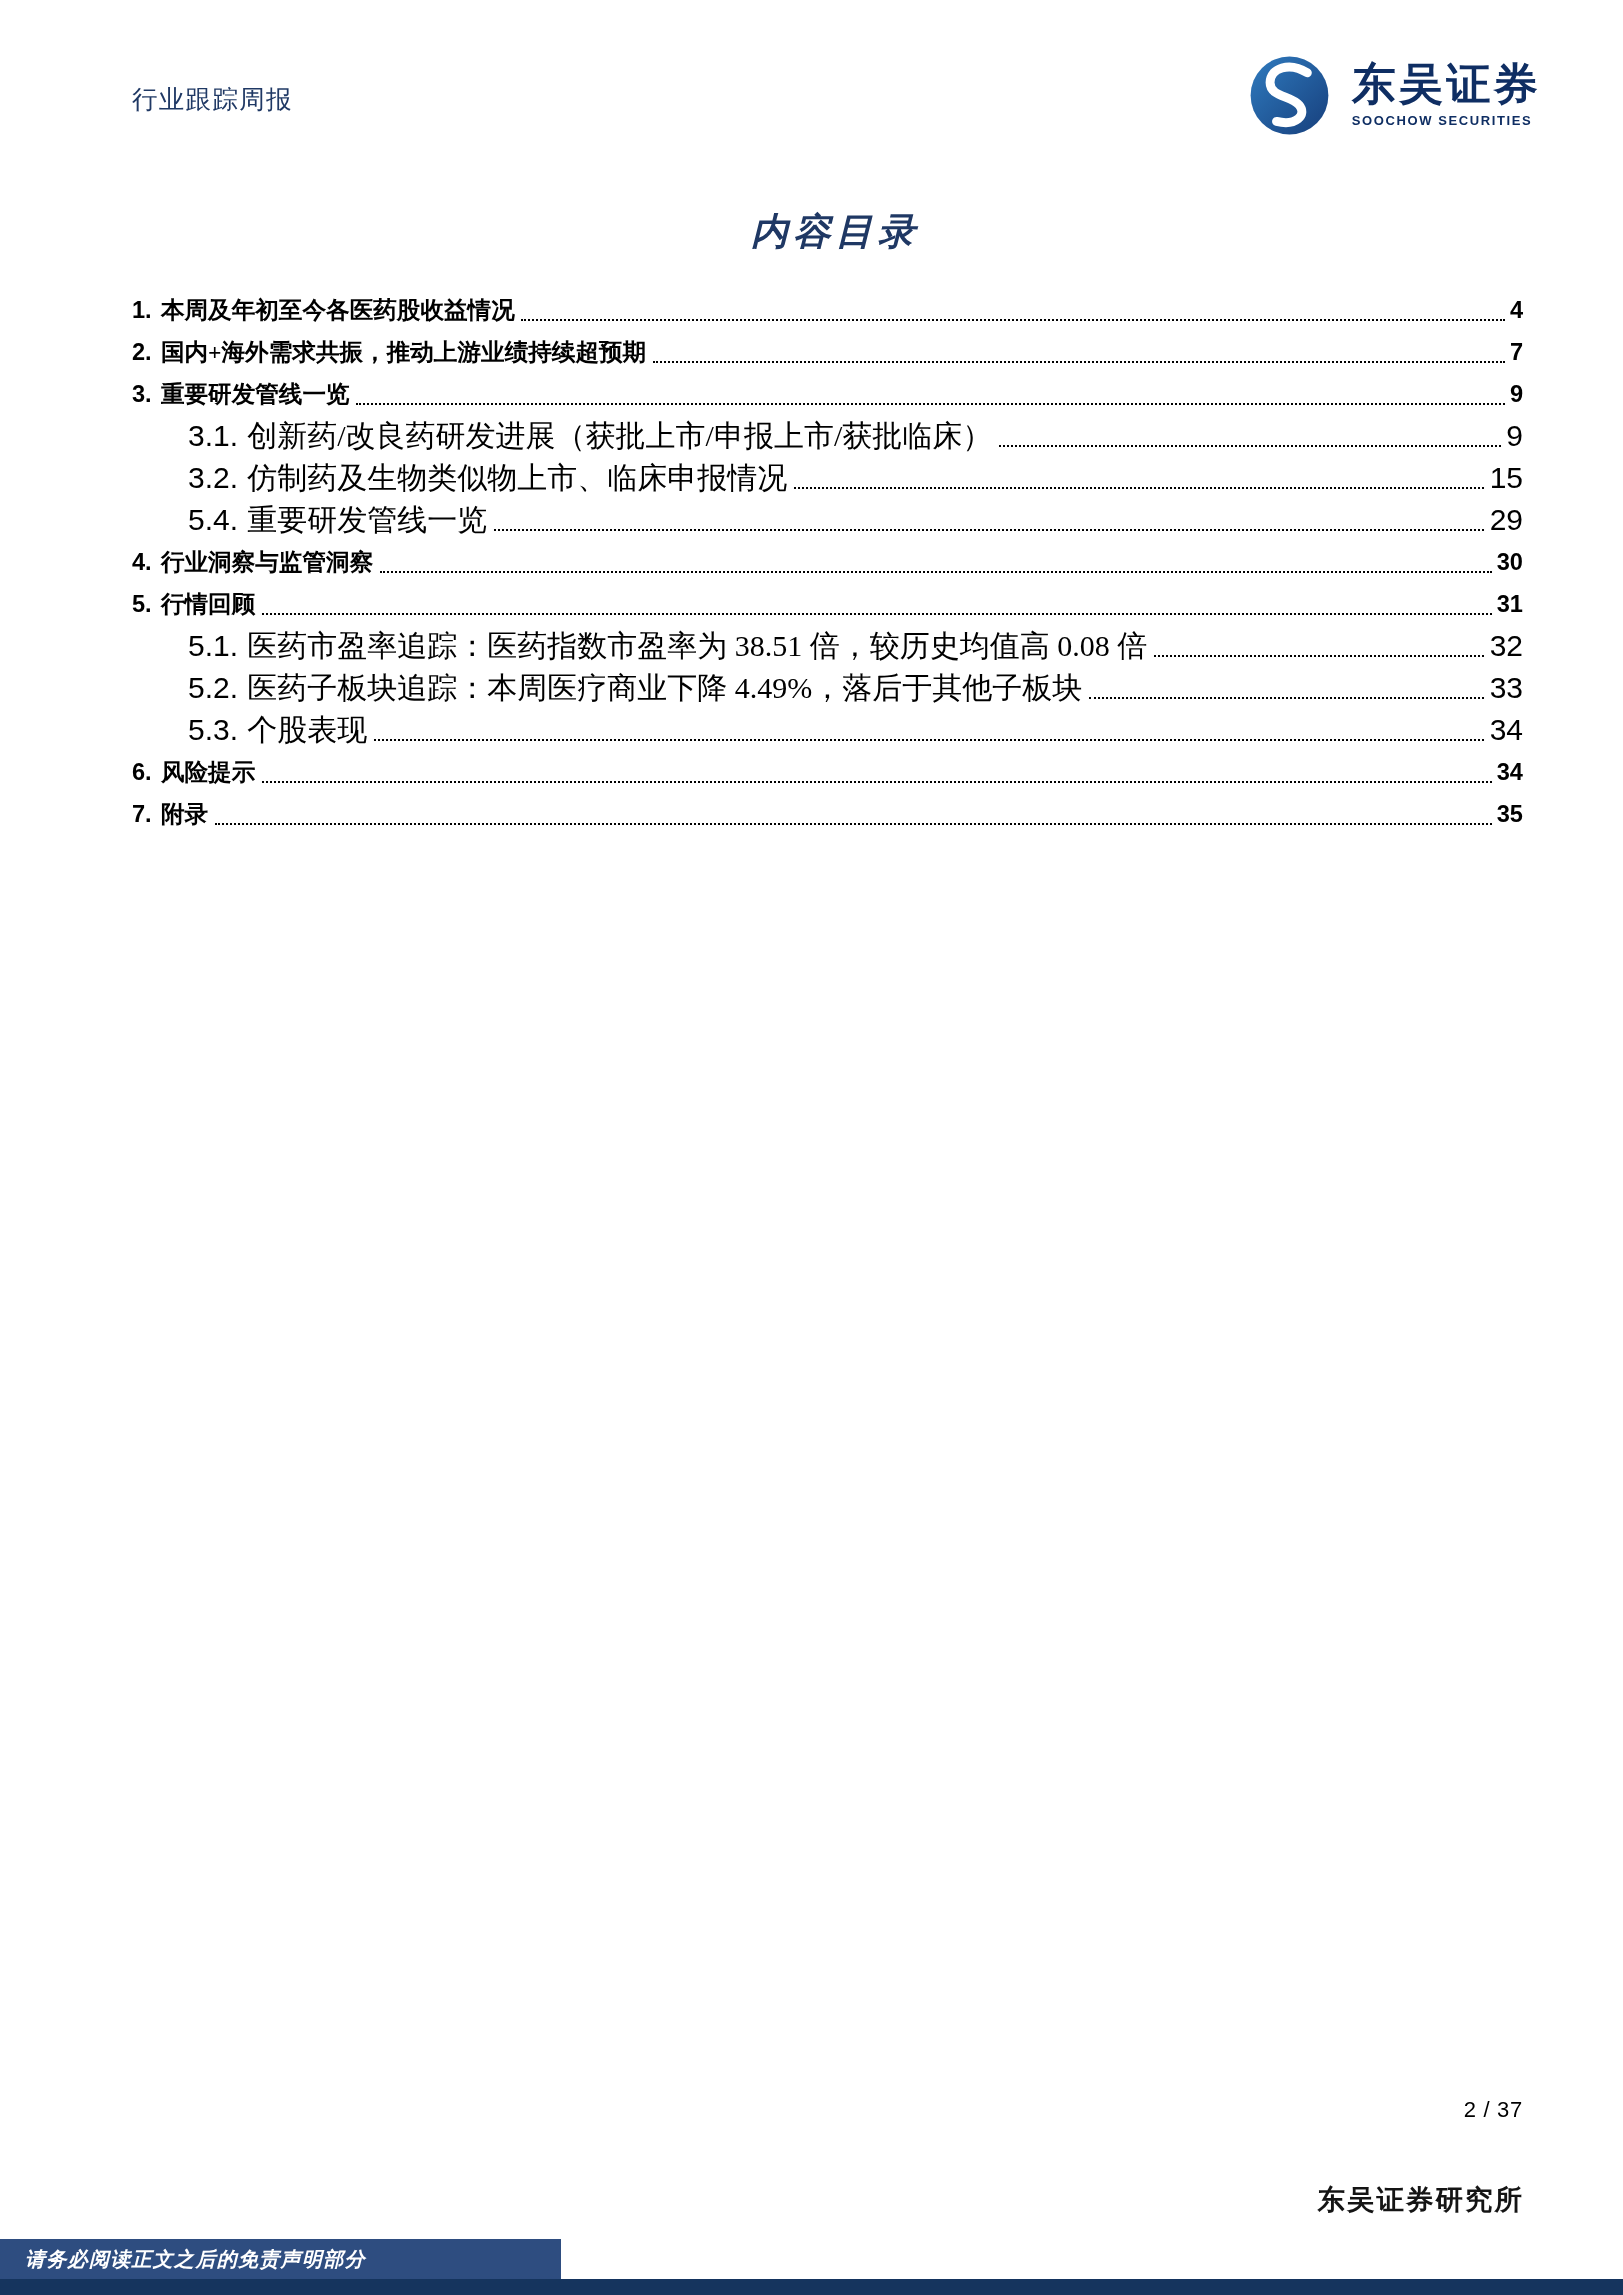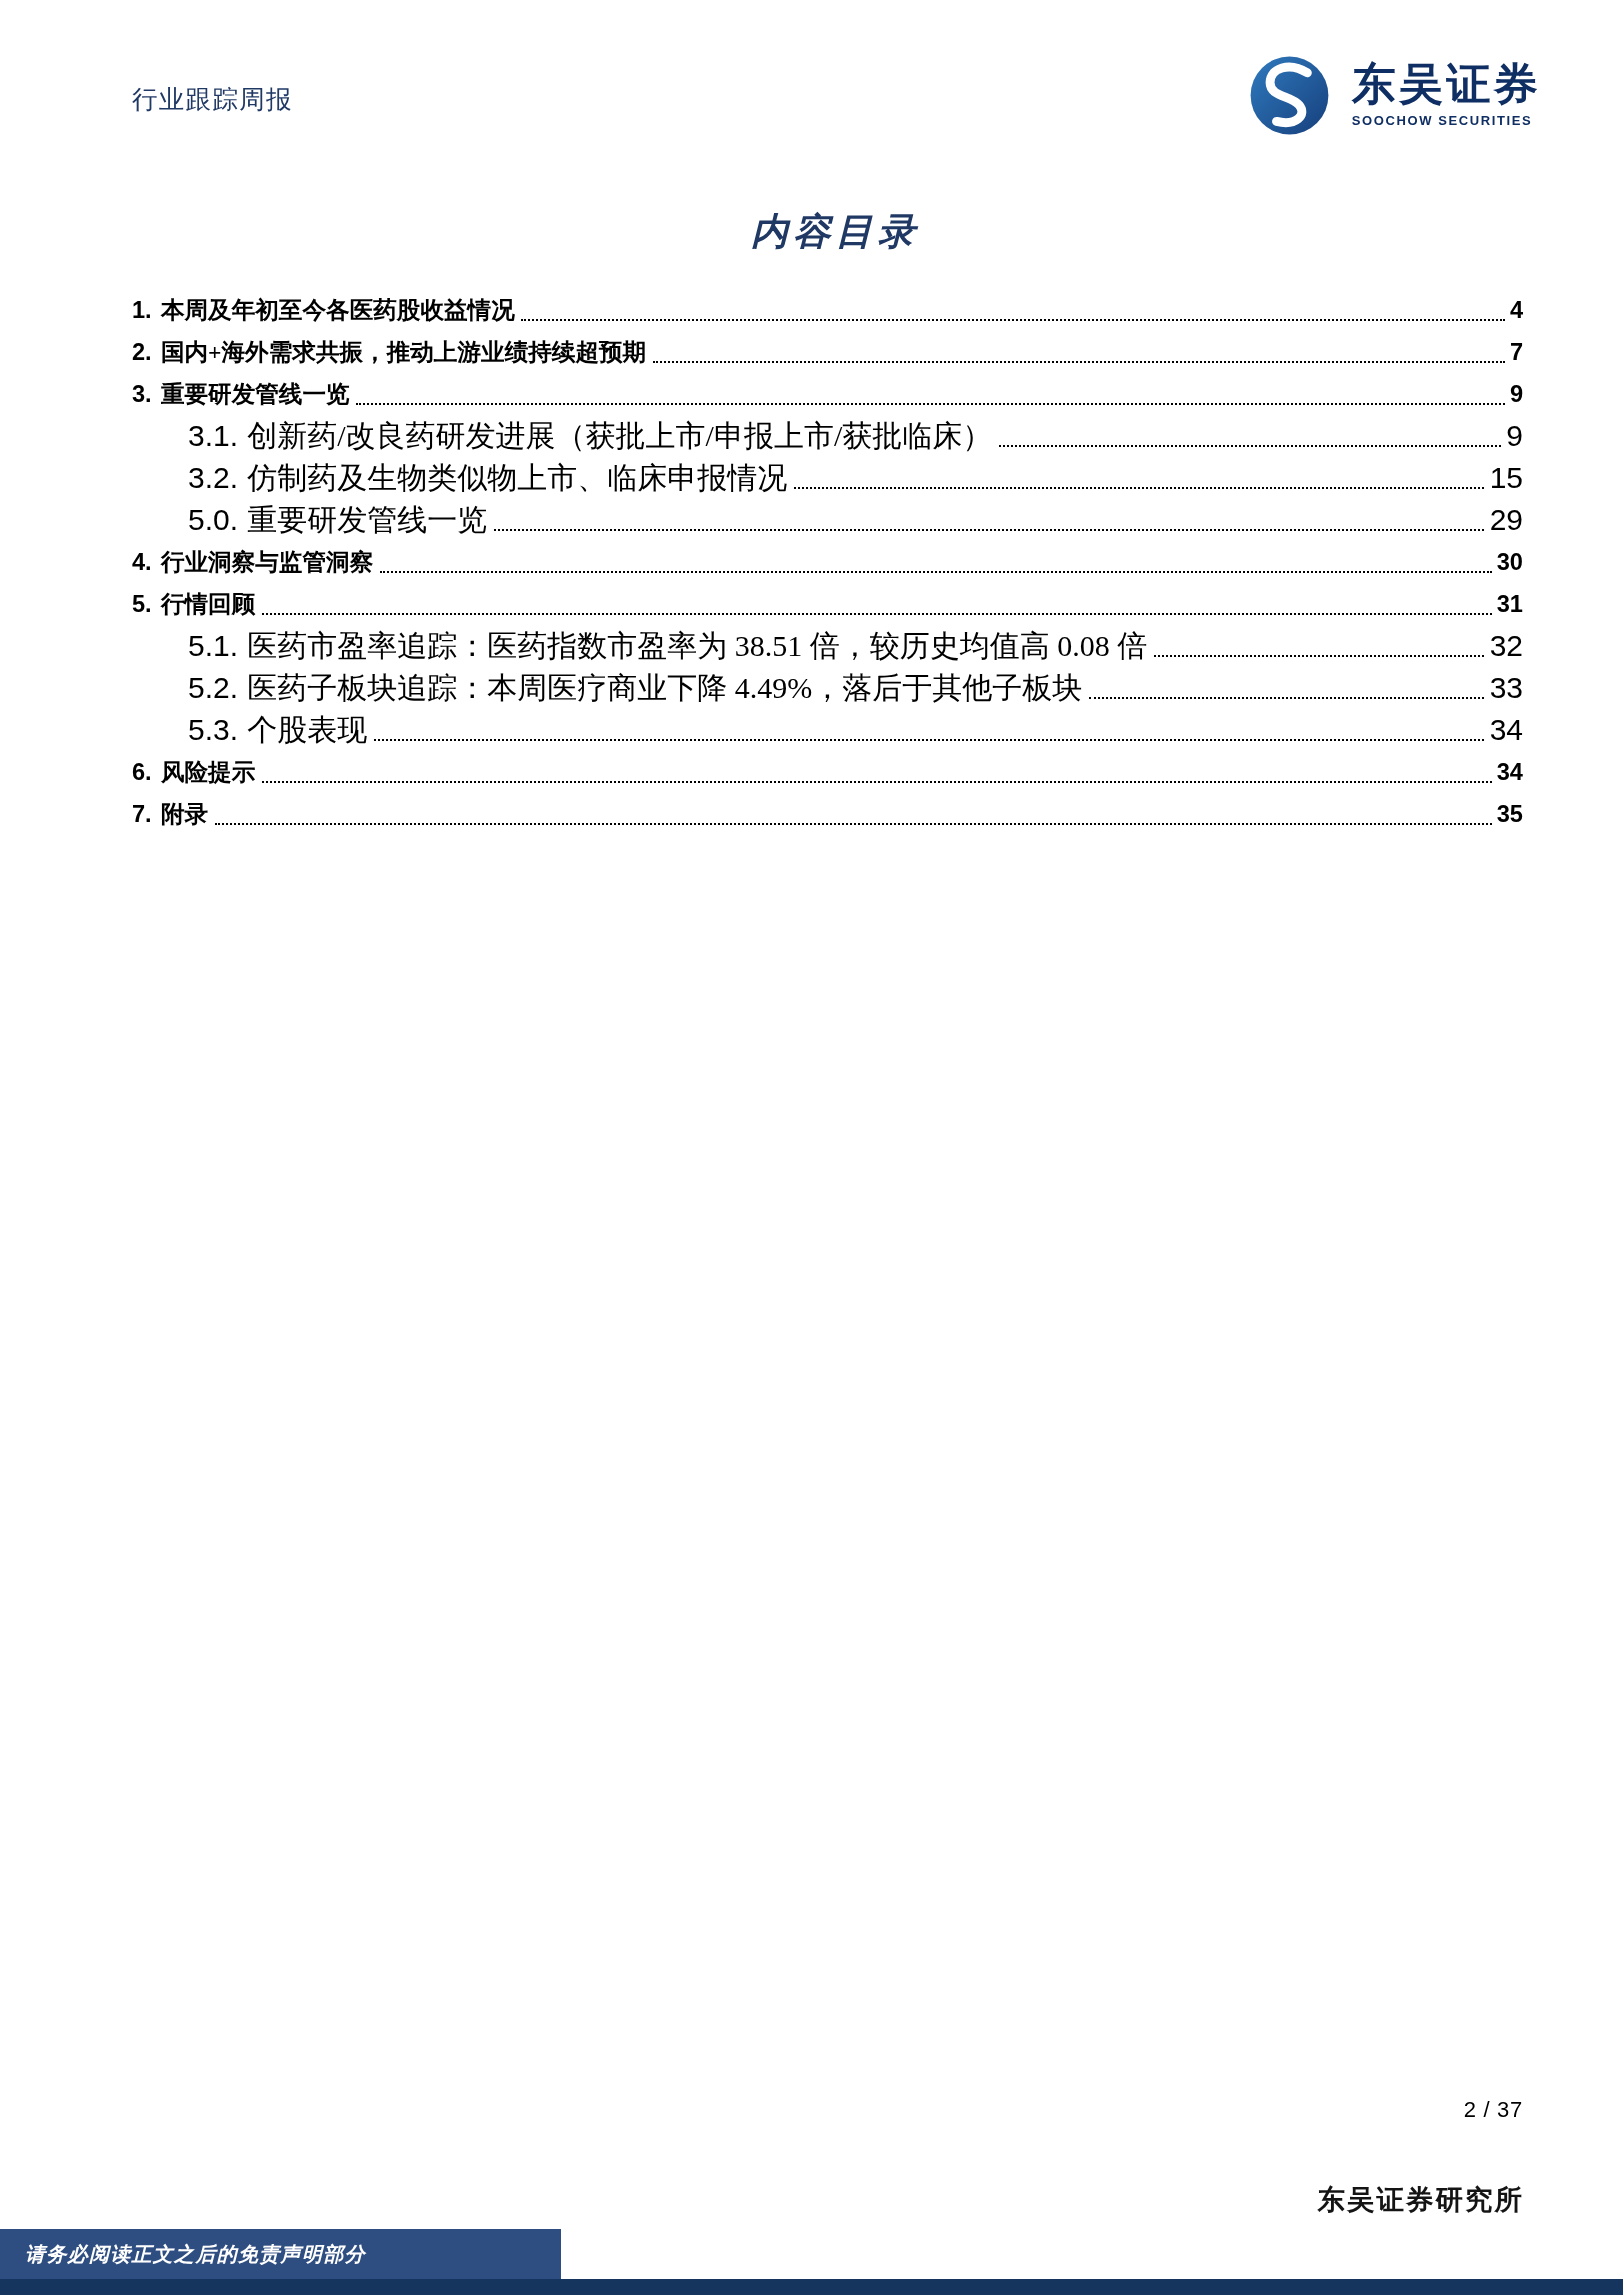--- a/index.html
+++ b/index.html
@@ -112,21 +112,21 @@
     font-size: 27.5px;
     font-weight: bold;
     color: #141414;
     letter-spacing: 2px;
   }
   .disclaimer-bar {
     position: absolute;
     left: 0;
     bottom: 15.7px;
     width: 561px;
-    height: 50px;
+    height: 40px;
     background: #2e4d80;
     color: #ffffff;
     display: flex;
     align-items: center;
     padding-left: 25px;
     box-sizing: border-box;
     font-size: 20px;
     font-weight: bold;
     font-style: italic;
     letter-spacing: 1.3px;
@@ -191,21 +191,21 @@
         <span class="toc-leader"></span>
         <span class="toc-page">9</span>
       </div>
       <div class="toc-row level-2">
         <span class="toc-num">3.2.</span>
         <span class="toc-label">仿制药及生物类似物上市、临床申报情况</span>
         <span class="toc-leader"></span>
         <span class="toc-page">15</span>
       </div>
       <div class="toc-row level-2">
-        <span class="toc-num">5.0.</span>
+        <span class="toc-num">5.4.</span>
         <span class="toc-label">重要研发管线一览</span>
         <span class="toc-leader"></span>
         <span class="toc-page">29</span>
       </div>
       <div class="toc-row level-1">
         <span class="toc-num">4.</span>
         <span class="toc-label">行业洞察与监管洞察</span>
         <span class="toc-leader"></span>
         <span class="toc-page">30</span>
       </div>

